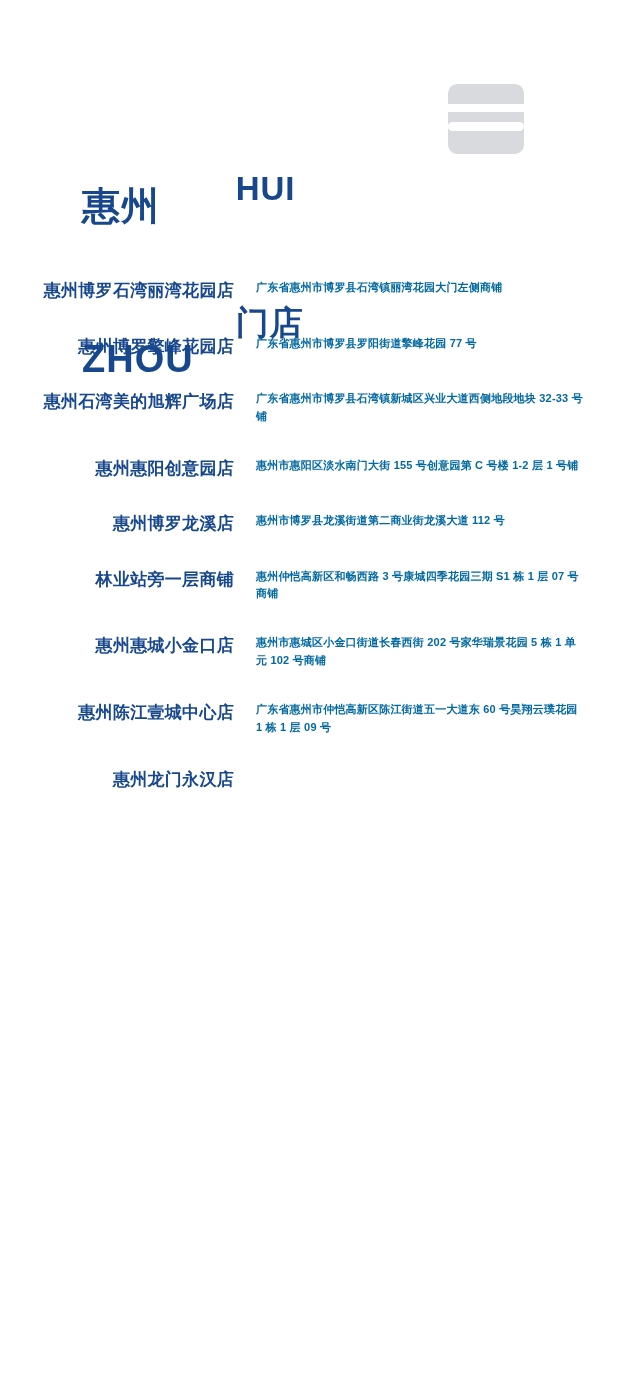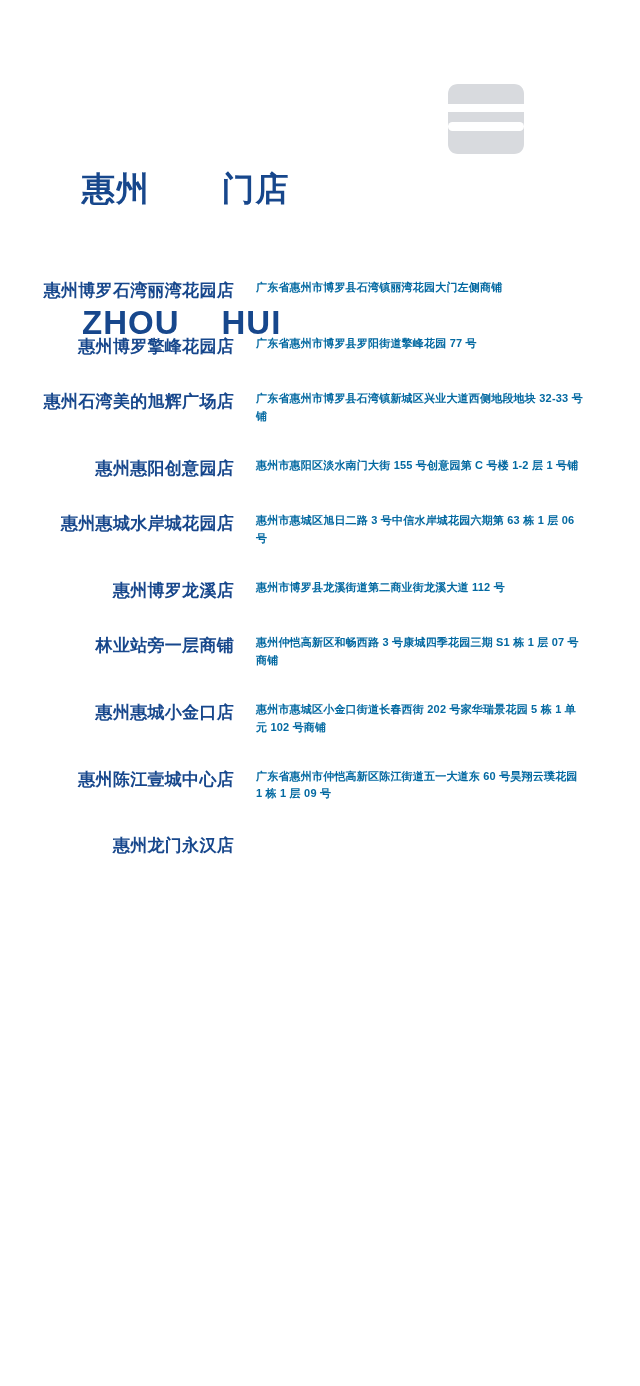--- a/index.html
+++ b/index.html
@@ -32,21 +32,21 @@
 
   .brand {
     position: absolute;
     left: 82px;
     top: 78px;
     display: flex;
     align-items: flex-start;
   }
 
   .brand-cn {
-    font-size: 33px;
+    font-size: 38px;
     line-height: 1.35;
     font-weight: bold;
     letter-spacing: 1px;
     color: #17478c;
     white-space: pre;
   }
 
   .brand-col2 {
     margin-left: 42px;
     font-size: 33px;
@@ -108,22 +108,22 @@
 
 <div class="page">
 
   <div class="header">
     <div class="brand">
       <div class="brand-cn">
         <span class="brand-line">惠州</span>
         <span class="brand-line">ZHOU</span>
       </div>
       <div class="brand-col2">
+        <span class="brand-line">HUI</span>
         <span class="brand-line">门店</span>
-        <span class="brand-line">HUI</span>
       </div>
     </div>
 
     <div class="store-icon">
       <svg width="92" height="74" viewBox="0 0 92 74" xmlns="http://www.w3.org/2000/svg">
         <path d="M8 12 C8 6 12 2 18 2 L74 2 C80 2 84 6 84 12 L84 22 L8 22 Z" fill="#d8dade"></path>
         <path d="M8 30 L84 30 L84 62 C84 68 80 72 74 72 L18 72 C12 72 8 68 8 62 Z" fill="#d8dade"></path>
         <rect x="8" y="40" width="76" height="9" rx="4.5" fill="#ffffff"></rect>
       </svg>
     </div>
@@ -145,24 +145,20 @@
       <div class="store-name">惠州石湾美的旭辉广场店</div>
       <div class="store-addr">广东省惠州市博罗县石湾镇新城区兴业大道西侧地段地块 32-33 号铺</div>
     </div>
 
 
     <div class="store-row">
       <div class="store-name">惠州惠阳创意园店</div>
       <div class="store-addr">惠州市惠阳区淡水南门大街 155 号创意园第 C 号楼 1-2 层 1 号铺</div>
     </div>
 
-    <div class="store-row">
-      <div class="store-name">惠州惠城水岸城花园店</div>
-      <div class="store-addr">惠州市惠城区旭日二路 3 号中信水岸城花园六期第 63 栋 1 层 06 号</div>
-    </div>
 
     <div class="store-row">
       <div class="store-name">惠州博罗龙溪店</div>
       <div class="store-addr">惠州市博罗县龙溪街道第二商业街龙溪大道 112 号</div>
     </div>
 
     <div class="store-row">
       <div class="store-name">林业站旁一层商铺</div>
       <div class="store-addr">惠州仲恺高新区和畅西路 3 号康城四季花园三期 S1 栋 1 层 07 号商铺</div>
     </div>

